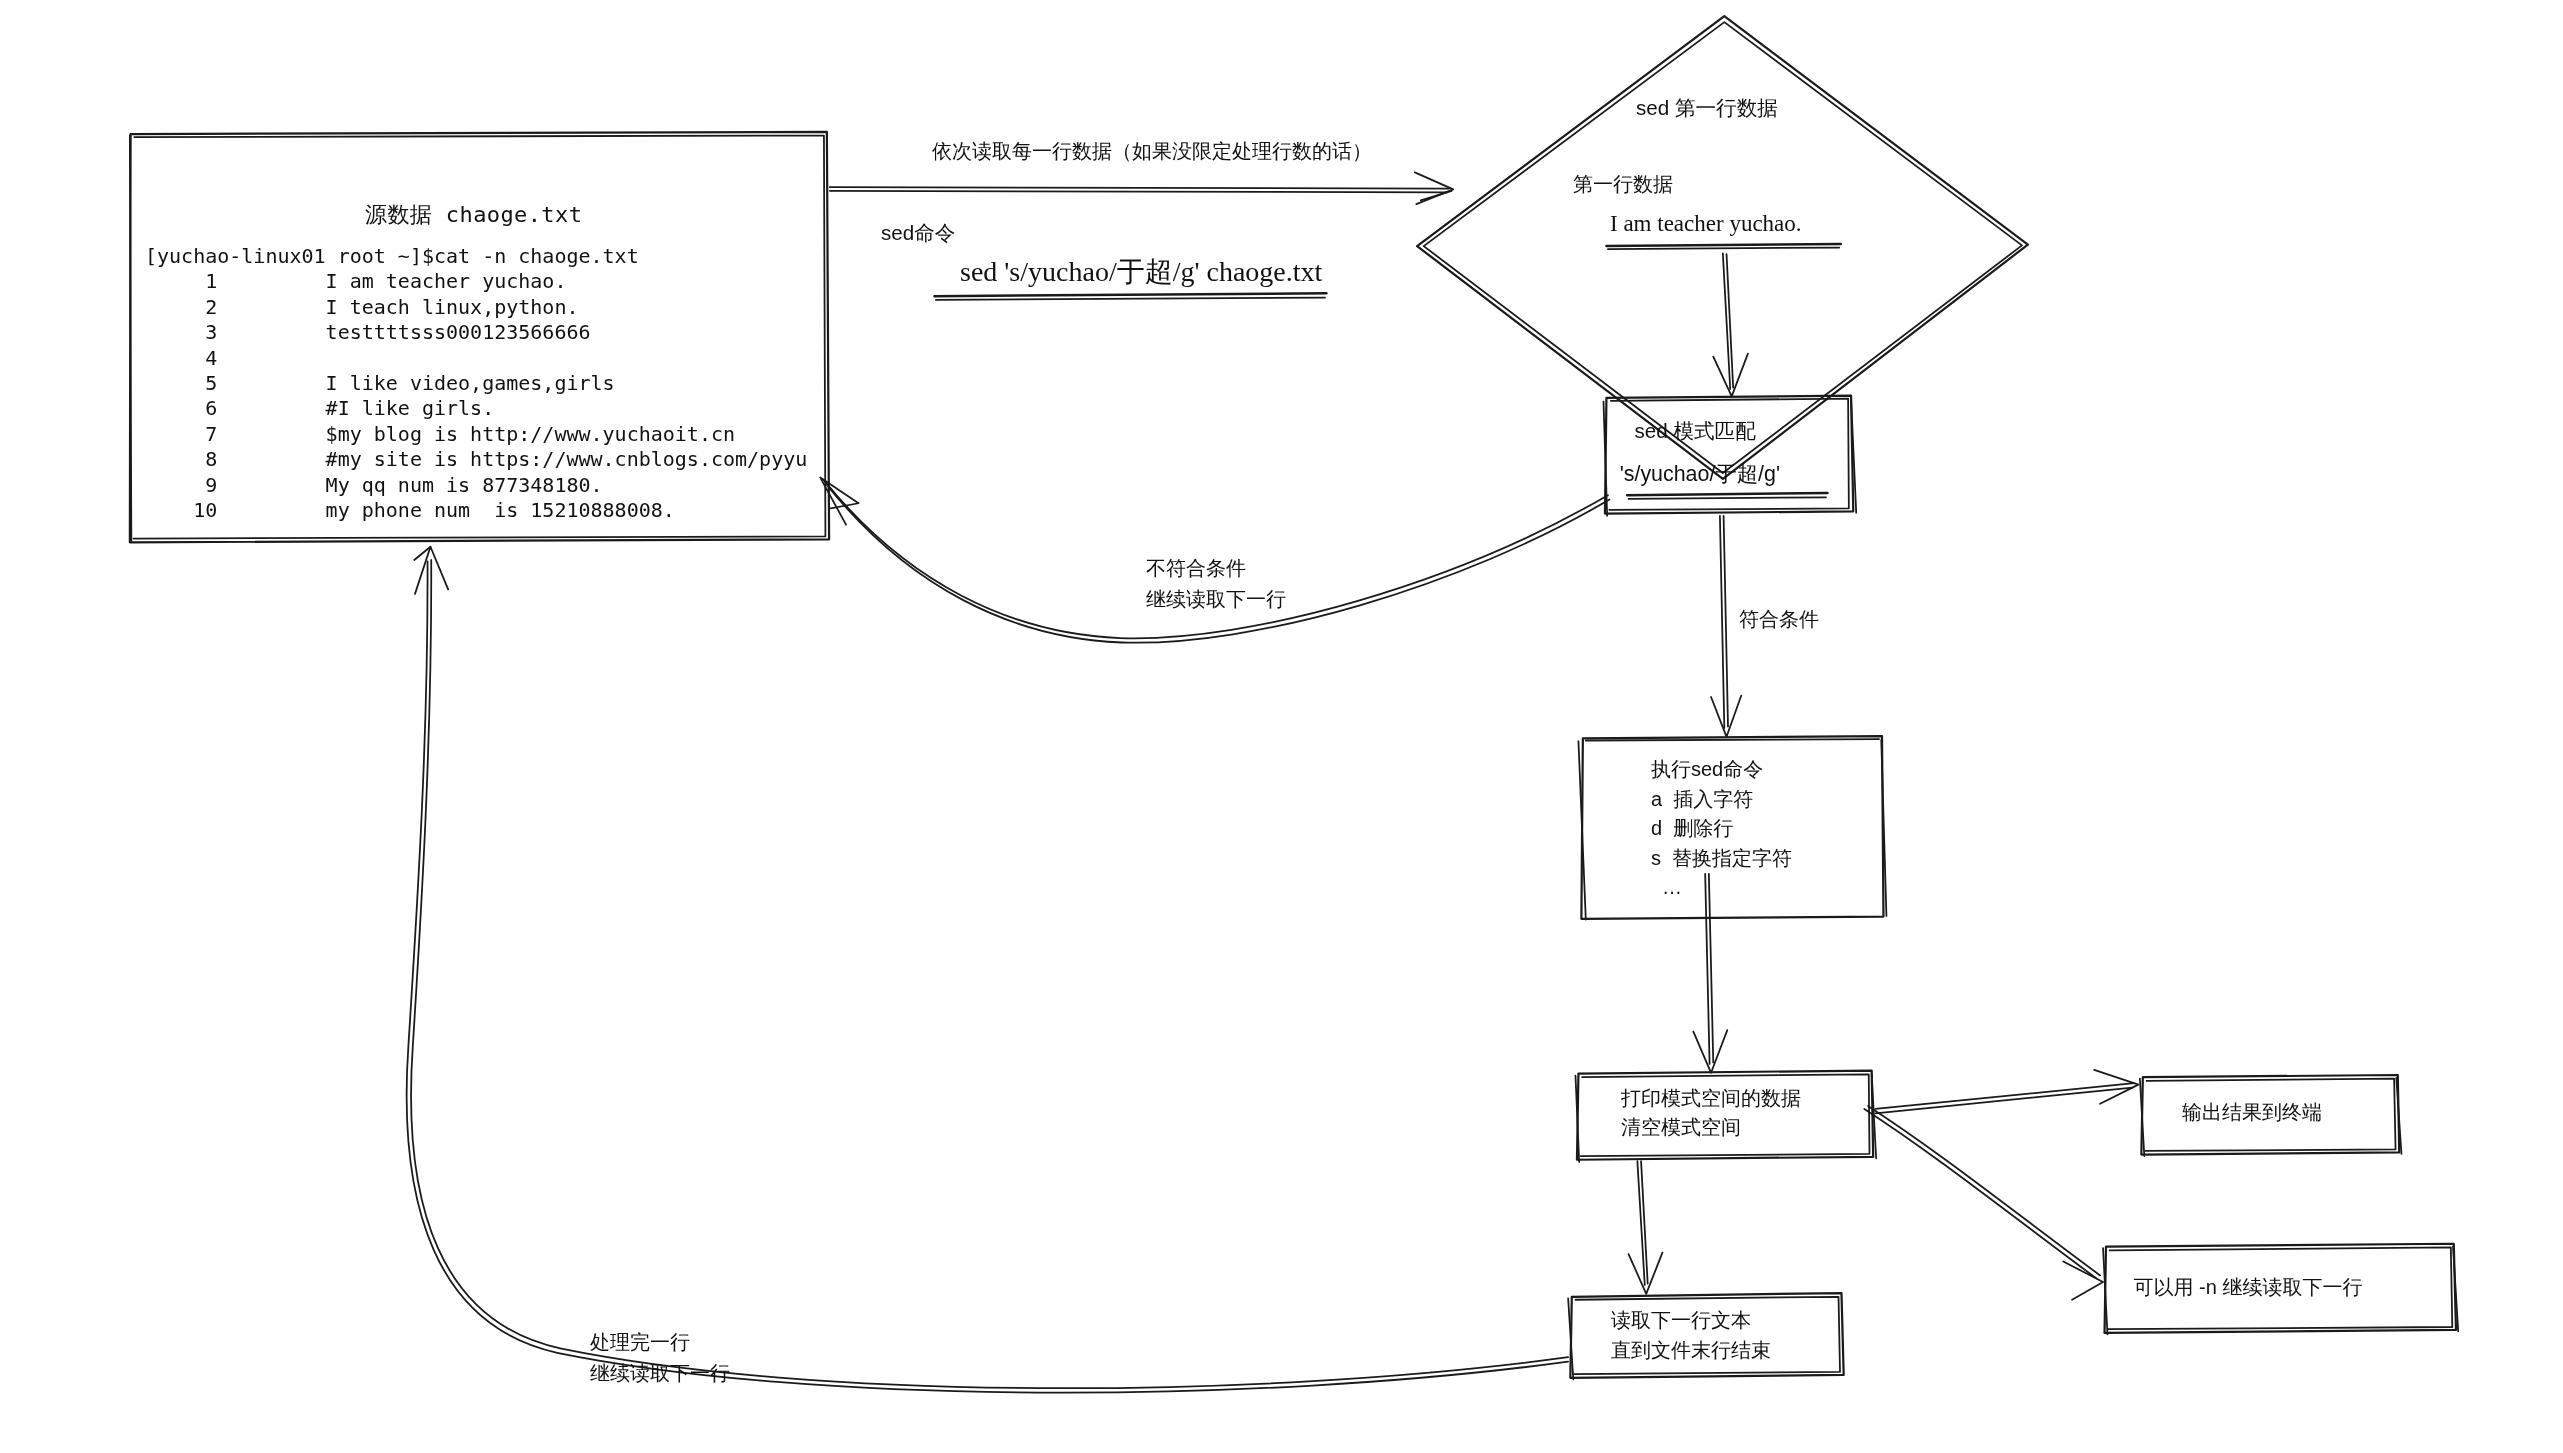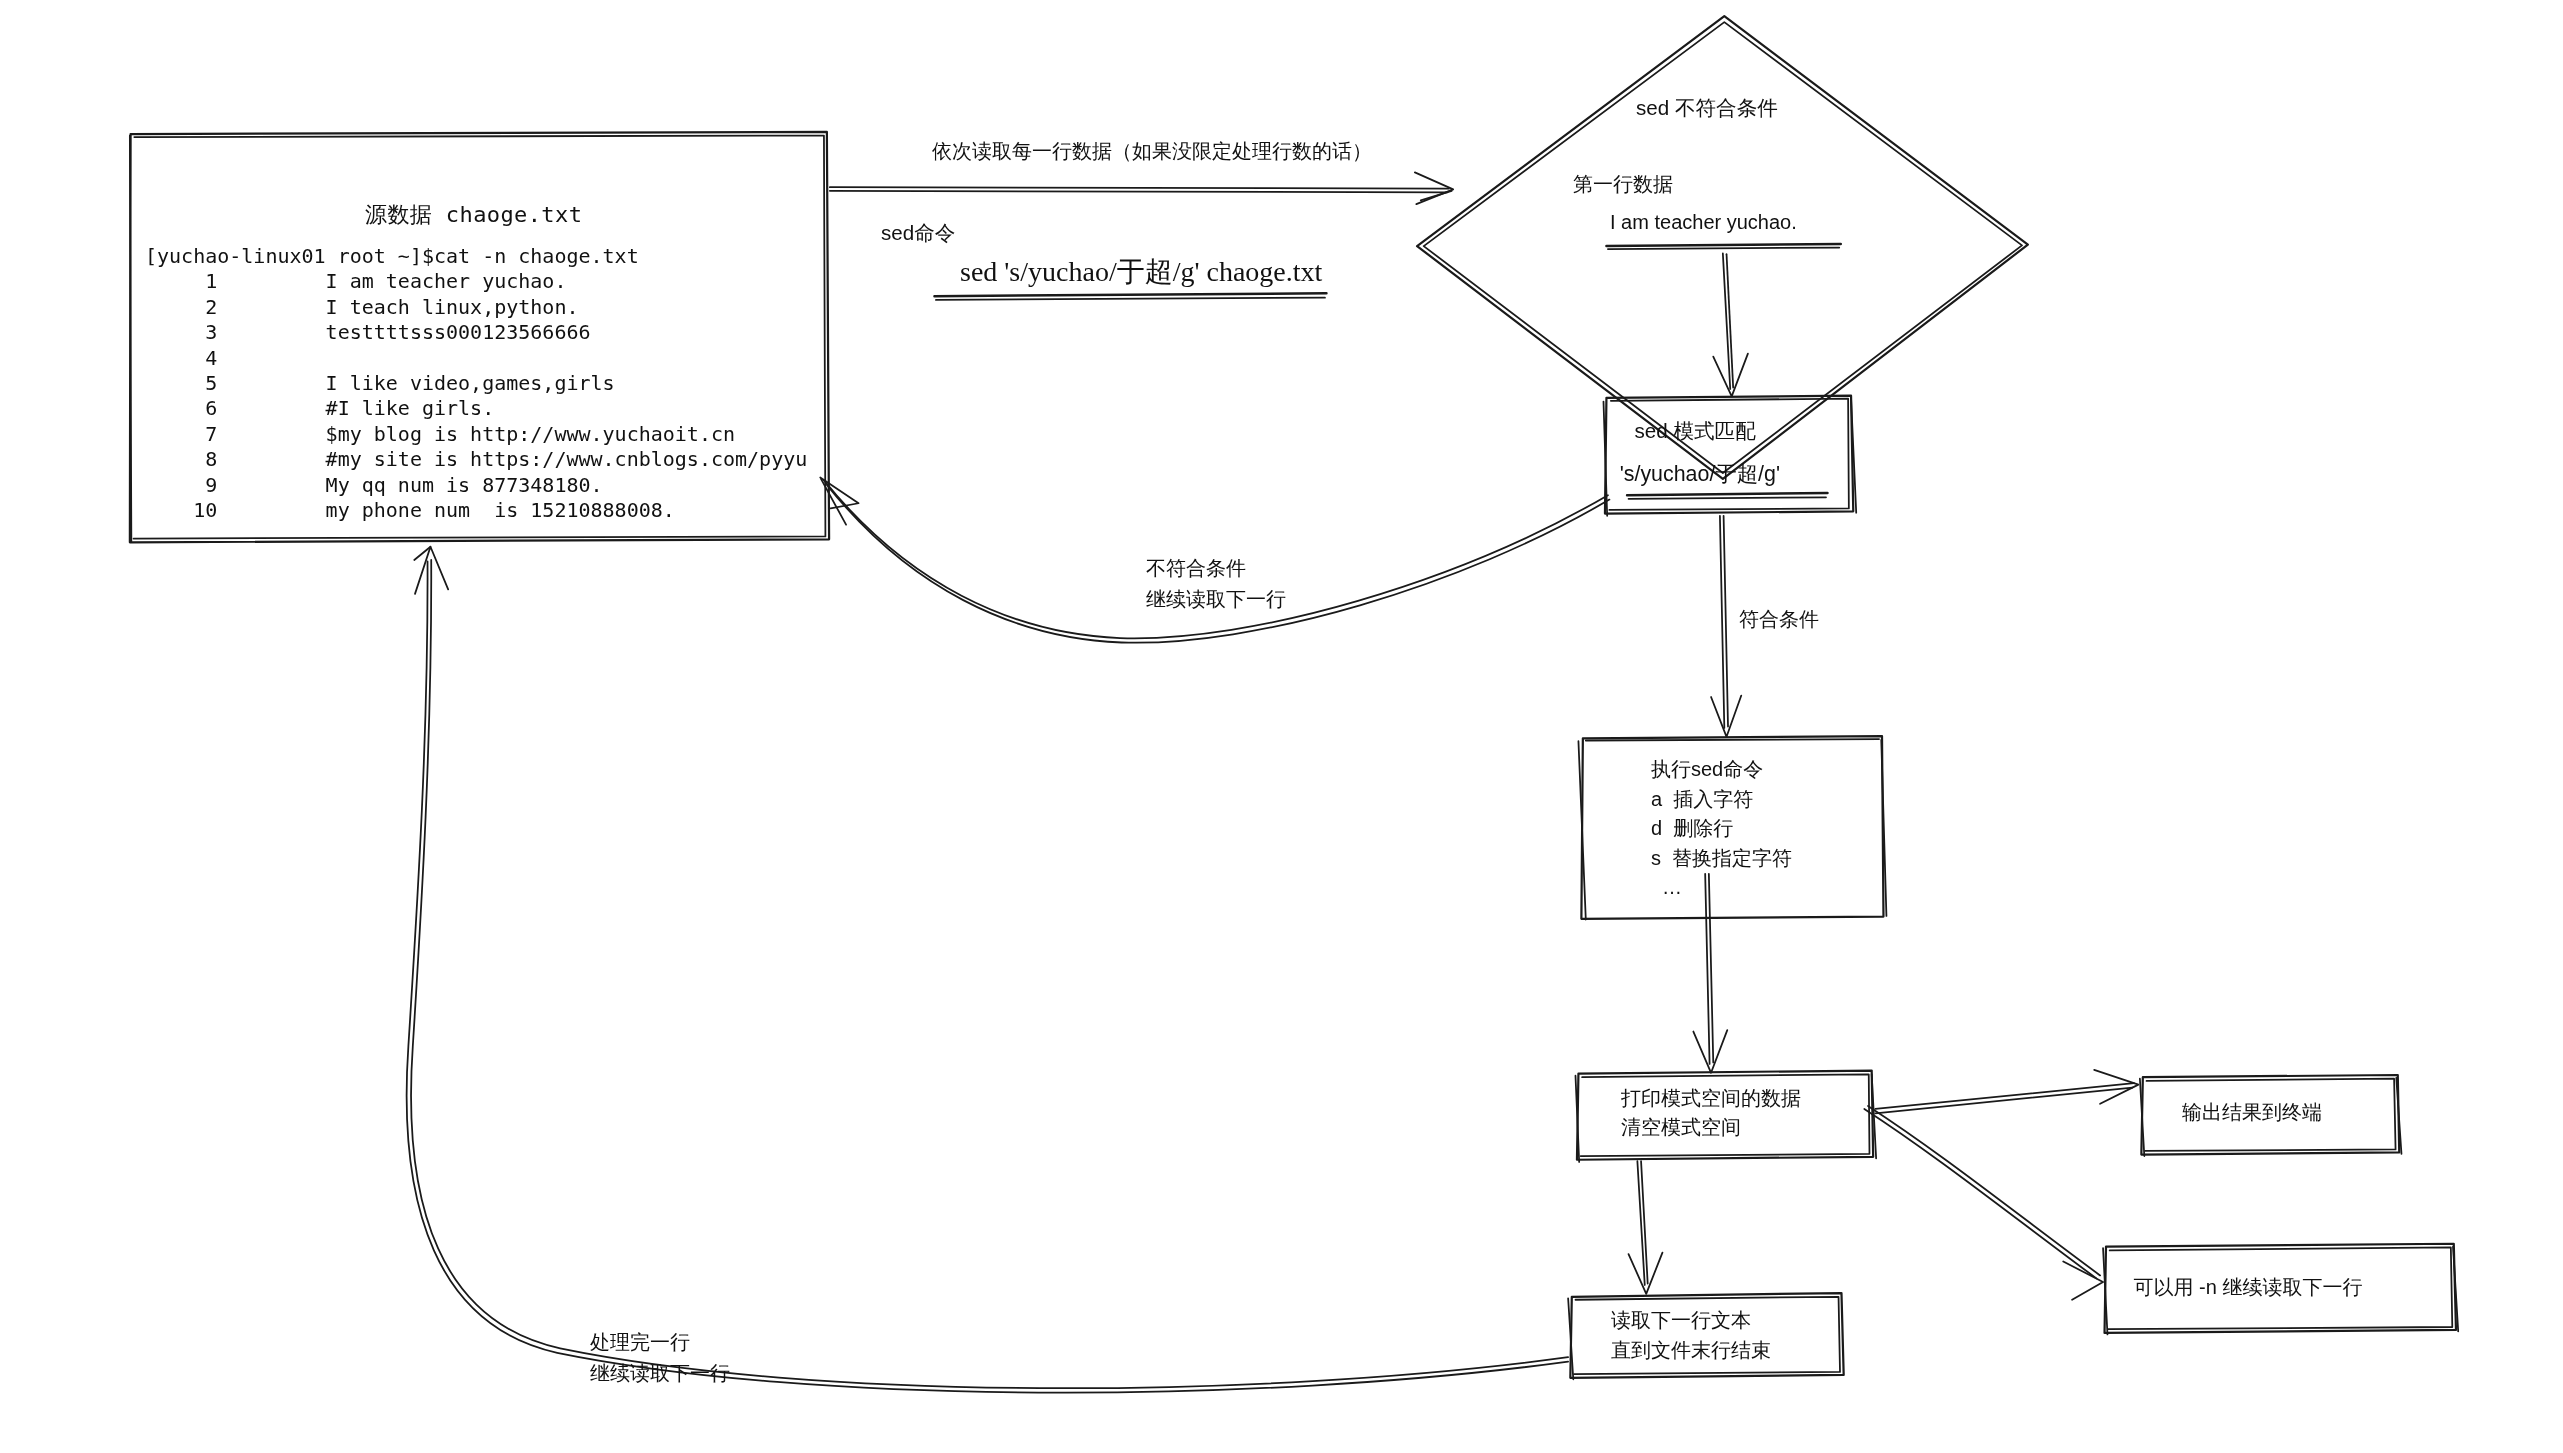--- a/index.html
+++ b/index.html
@@ -48,22 +48,22 @@
   }
 
   
   #pattern-space-diamond{
     left:1415px; top:13.3px;
     width:619px; height:472px;
   }
   #ps-title{ left:221px; top:81px; font-size:20.6px; }
   #ps-sub  { left:158px; top:158px; font-size:20px; }
   #ps-line {
-    left:195px; top:198px; font-size:20px;
-    font-family:Liberation Sans, sans-serif;
+    left:195px; top:198px; font-size:23px;
+    font-family:Liberation Serif, serif;
   }
 
   
   .boxtext{
     position:absolute;
     font-size:20px;
     line-height:29.5px;
     white-space:pre;
   }
 
@@ -251,21 +251,21 @@
      4
      5	       I like video,games,girls
      6	       #I like girls.
      7	       $my blog is http://www.yuchaoit.cn
      8	       #my site is https://www.cnblogs.com/pyyu
      9	       My qq num is 877348180.
     10	       my phone num  is 15210888008.</div>
   </div>
 
   <div class="node" id="pattern-space-diamond">
-    <div class="txt" id="ps-title">sed 不符合条件</div>
+    <div class="txt" id="ps-title">sed 第一行数据</div>
     <div class="txt" id="ps-sub">第一行数据</div>
     <div class="txt" id="ps-line">I am teacher yuchao.</div>
   </div>
 
   <div class="node" id="match-box">
     <div class="txt" id="match-t1">sed 模式匹配</div>
     <div class="txt" id="match-t2">'s/yuchao/于超/g'</div>
   </div>
 
   <div class="node" id="exec-box">

